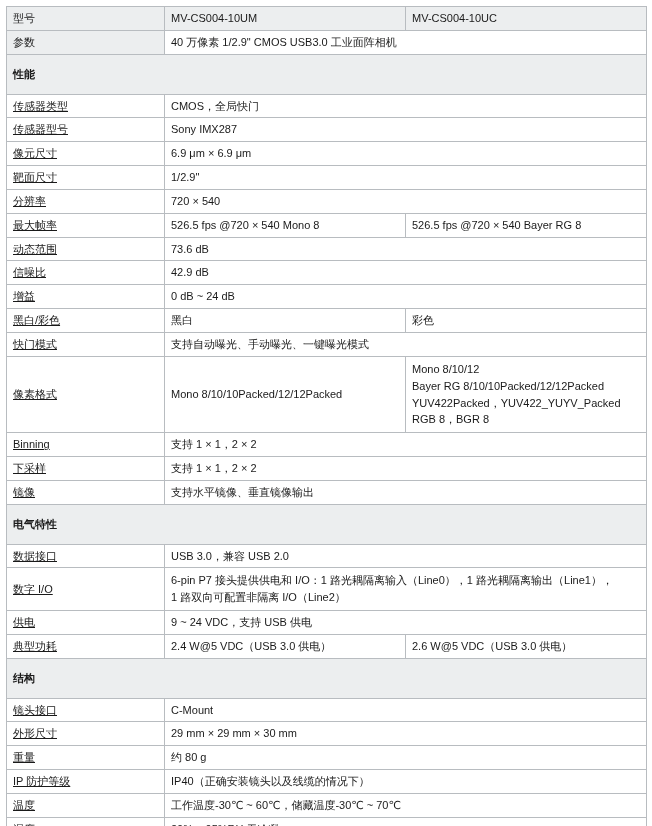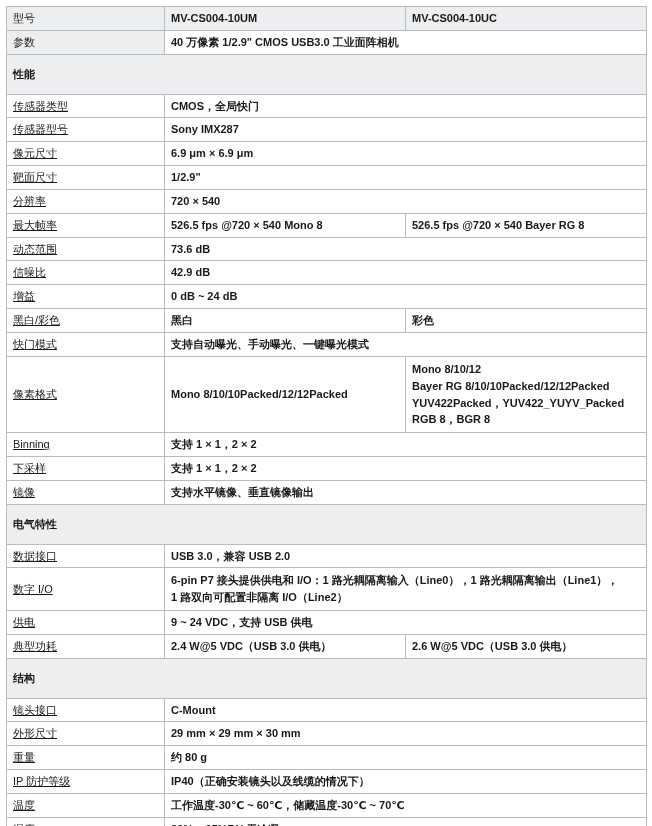--- a/index.html
+++ b/index.html
@@ -41,21 +41,20 @@
   td.label-grey {
     background: #eceeef;
   }
   tr.section td {
     background: #eceeef;
     font-weight: bold;
     padding: 12px 6px;
   }
   td.val {
     background: #ffffff;
-    font-weight: bold;
   }
   td.center {
     text-align: left;
   }
   .model-head td {
     background: #eceeef;
   }
   .multiline div { padding: 1px 0; }
 </style>
 </head>

